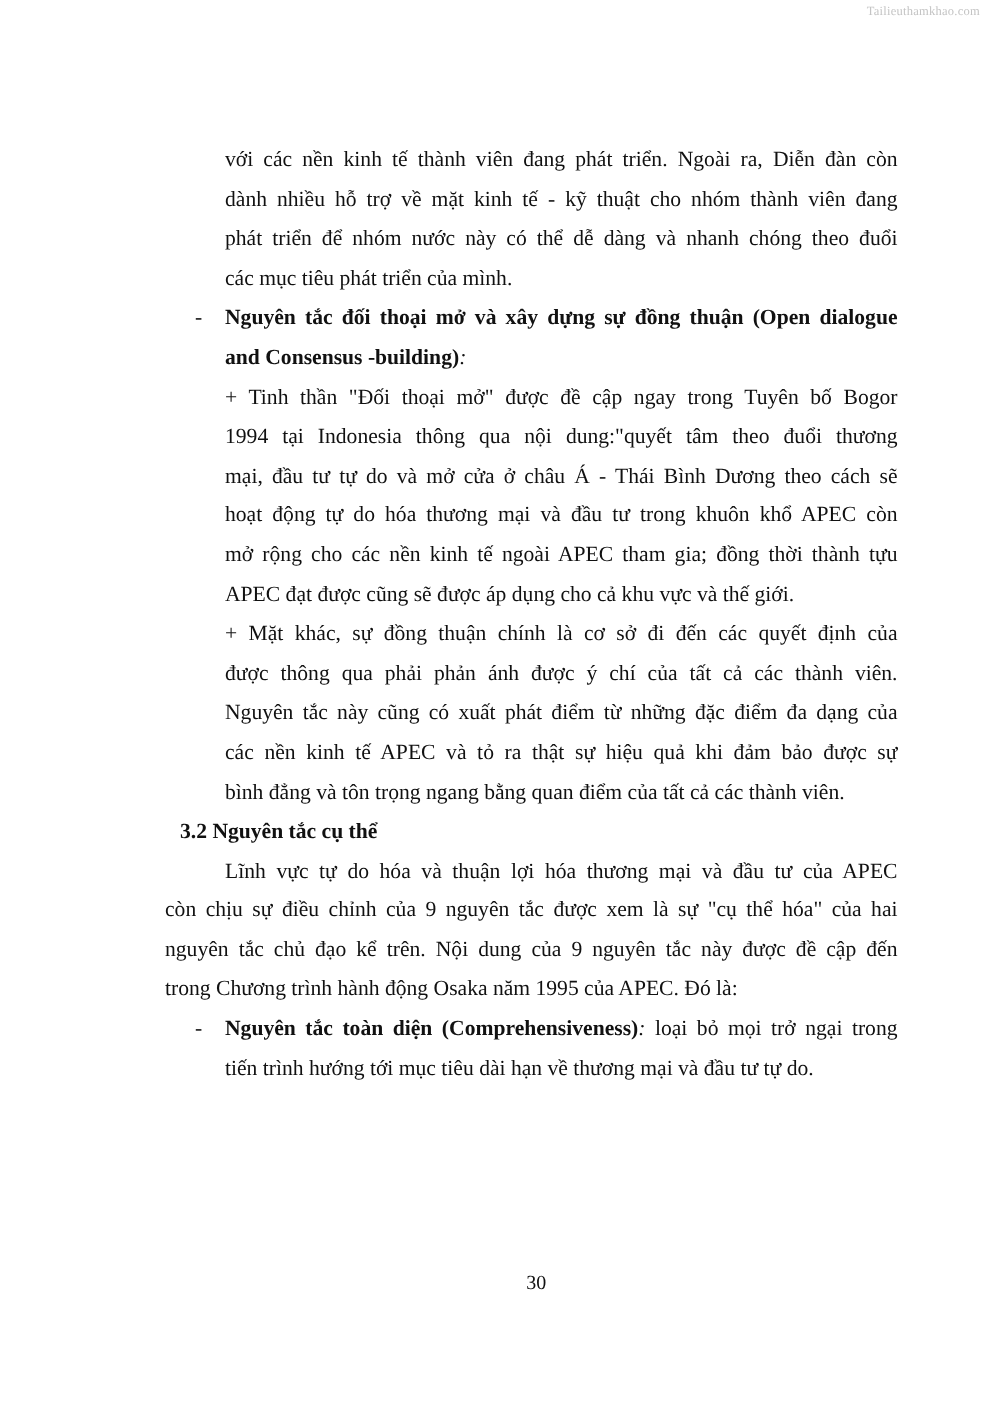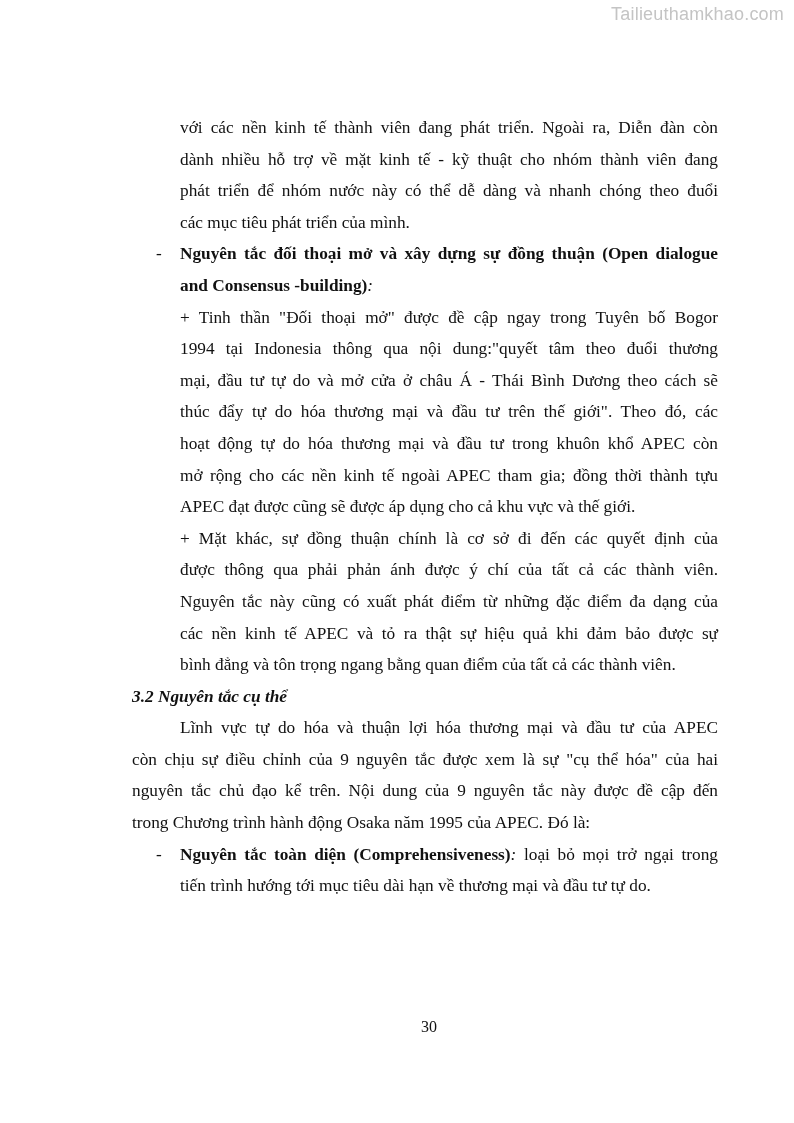--- a/index.html
+++ b/index.html
@@ -1,27 +1,27 @@
 <!DOCTYPE html>
 <html><head>
   <meta charset="utf-8">
   <style>
     html, body { margin: 0; padding: 0; background: #ffffff; }
     body { width: 794px; height: 1123px; position: relative; overflow: hidden;
            font-family: "Liberation Serif", serif; color: #111; }
-    .watermark { position: absolute; top: 4px; right: 10px; font-family: Liberation Sans, sans-serif;
-                 font-size: 18px; color: #c4c4c4; letter-spacing: 0.2px; }
+    .watermark { position: absolute; top: 4px; right: 10px; font-family: Liberation Serif, serif;
+                 font-size: 10px; color: #c4c4c4; letter-spacing: 0.2px; }
     .page { position: absolute; left: 132px; top: 112px; width: 586px; font-size: 17.3px; line-height: 31.6px; }
     .line { white-space: nowrap; height: 31.6px; text-align: justify; text-align-last: justify; }
     .line.last { text-align-last: left; }
     .ind1 { padding-left: 48px; }
     .dash-row { position: relative; }
     .dash { position: absolute; left: -24px; }
     b i, .bi { font-weight: bold; }
-    .head { font-weight: bold; font-style: italic; margin-left: 0; }
+    .head { font-weight: bold; margin-left: 12px; }
     .pagenum { position: absolute; top: 1018px; left: 0; width: 794px; text-align: center; font-size: 16px; margin-left: 32px; }
   </style>
 </head>
 <body>
 
 <div class="watermark">Tailieuthamkhao.com</div>
 
 <div class="page">
   <div style="padding-left:48px;">
     <div class="line">với các nền kinh tế thành viên đang phát triển. Ngoài ra, Diễn đàn còn</div>
@@ -34,21 +34,20 @@
     <div class="line dash-row">
       <span class="dash">-</span><span class="bi">Nguyên tắc đối thoại mở và xây dựng sự đồng thuận (Open dialogue</span>
     </div>
     <div class="line last">
       <span class="bi">and Consensus -building)</span><i>:</i>
     </div>
     <div>
       <div class="line">+ Tinh thần "Đối thoại mở" được đề cập ngay trong Tuyên bố Bogor</div>
       <div class="line">1994 tại Indonesia thông qua nội dung:"quyết tâm theo đuổi thương</div>
       <div class="line">mại, đầu tư tự do và mở cửa ở châu Á - Thái Bình Dương theo cách sẽ</div>
-      <div class="line">thúc đẩy tự do hóa thương mại và đầu tư trên thế giới". Theo đó, các</div>
       <div class="line">hoạt động tự do hóa thương mại và đầu tư trong khuôn khổ APEC còn</div>
       <div class="line">mở rộng cho các nền kinh tế ngoài APEC tham gia; đồng thời thành tựu</div>
       <div class="line last">APEC đạt được cũng sẽ được áp dụng cho cả khu vực và thế giới.</div>
     </div>
     <div>
       <div class="line">+ Mặt khác, sự đồng thuận chính là cơ sở đi đến các quyết định của</div>
       <div class="line">được thông qua phải phản ánh được ý chí của tất cả các thành viên.</div>
       <div class="line">Nguyên tắc này cũng có xuất phát điểm từ những đặc điểm đa dạng của</div>
       <div class="line">các nền kinh tế APEC và tỏ ra thật sự hiệu quả khi đảm bảo được sự</div>
       <div class="line last">bình đẳng và tôn trọng ngang bằng quan điểm của tất cả các thành viên.</div>

